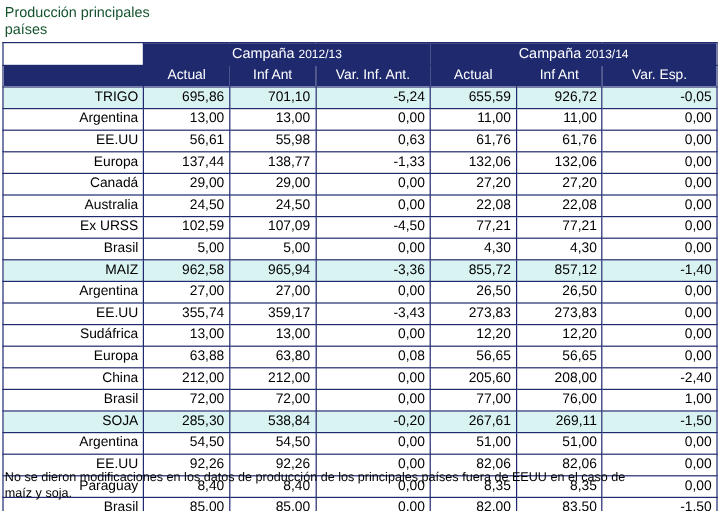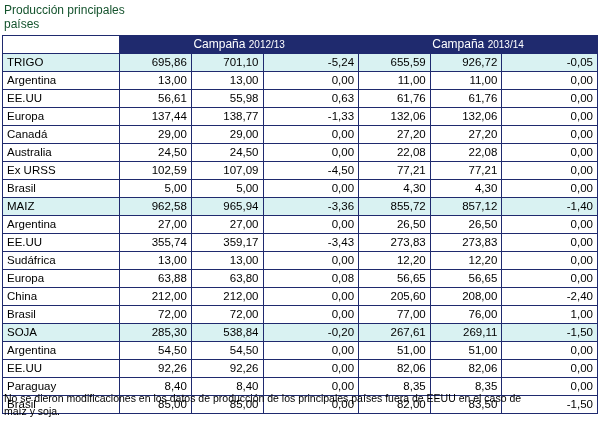--- a/index.html
+++ b/index.html
@@ -57,21 +57,21 @@
   }
   .sub-hdr {
     background: #1f2a6e;
     color: #ffffff;
     text-align: center;
     font-size: 11.5px;
     font-weight: normal;
   }
   
   .rowname {
-    text-align: left;
+    text-align: right;
     color: #000000;
   }
   .num {
     text-align: right;
     color: #000000;
   }
   .bold { font-weight: normal; }
   tr.crop td {
     background: #d9f2f2;
     font-weight: normal;
@@ -119,20 +119,29 @@
         <th class="hdr-white"></th>
         <th class="hdr-blue" colspan="3">
           <span>Campaña</span>
           <span class="camp-small">2012/13</span>
         </th>
         <th class="hdr-blue" colspan="3">
           <span>Campaña</span>
           <span class="camp-small">2013/14</span>
         </th>
       </tr>
+      <tr>
+        <th class="sub-hdr"></th>
+        <th class="sub-hdr">Actual</th>
+        <th class="sub-hdr">Inf Ant</th>
+        <th class="sub-hdr">Var. Inf. Ant.</th>
+        <th class="sub-hdr">Actual</th>
+        <th class="sub-hdr">Inf Ant</th>
+        <th class="sub-hdr">Var. Esp.</th>
+      </tr>
     </thead>
     <tbody id="tbody">
         <tr class="crop">
           <td class="rowname">TRIGO</td>
           <td class="num">695,86</td>
           <td class="num">701,10</td>
           <td class="num bold">-5,24</td>
           <td class="num">655,59</td>
           <td class="num">926,72</td>
           <td class="num bold">-0,05</td>

